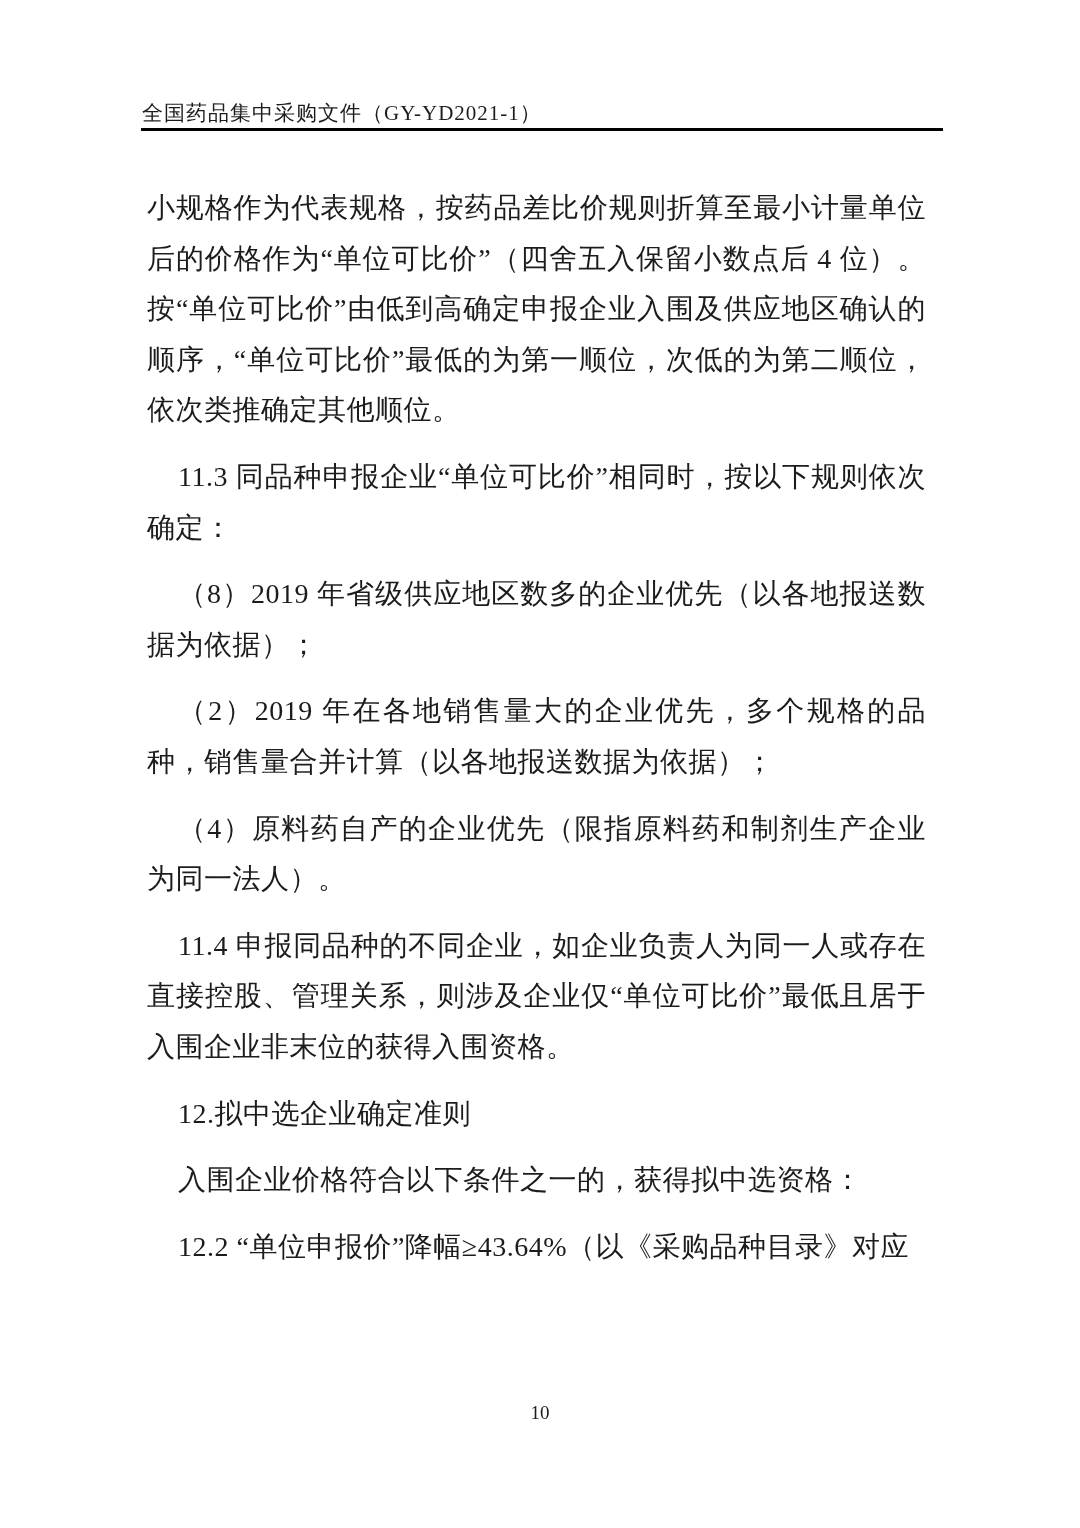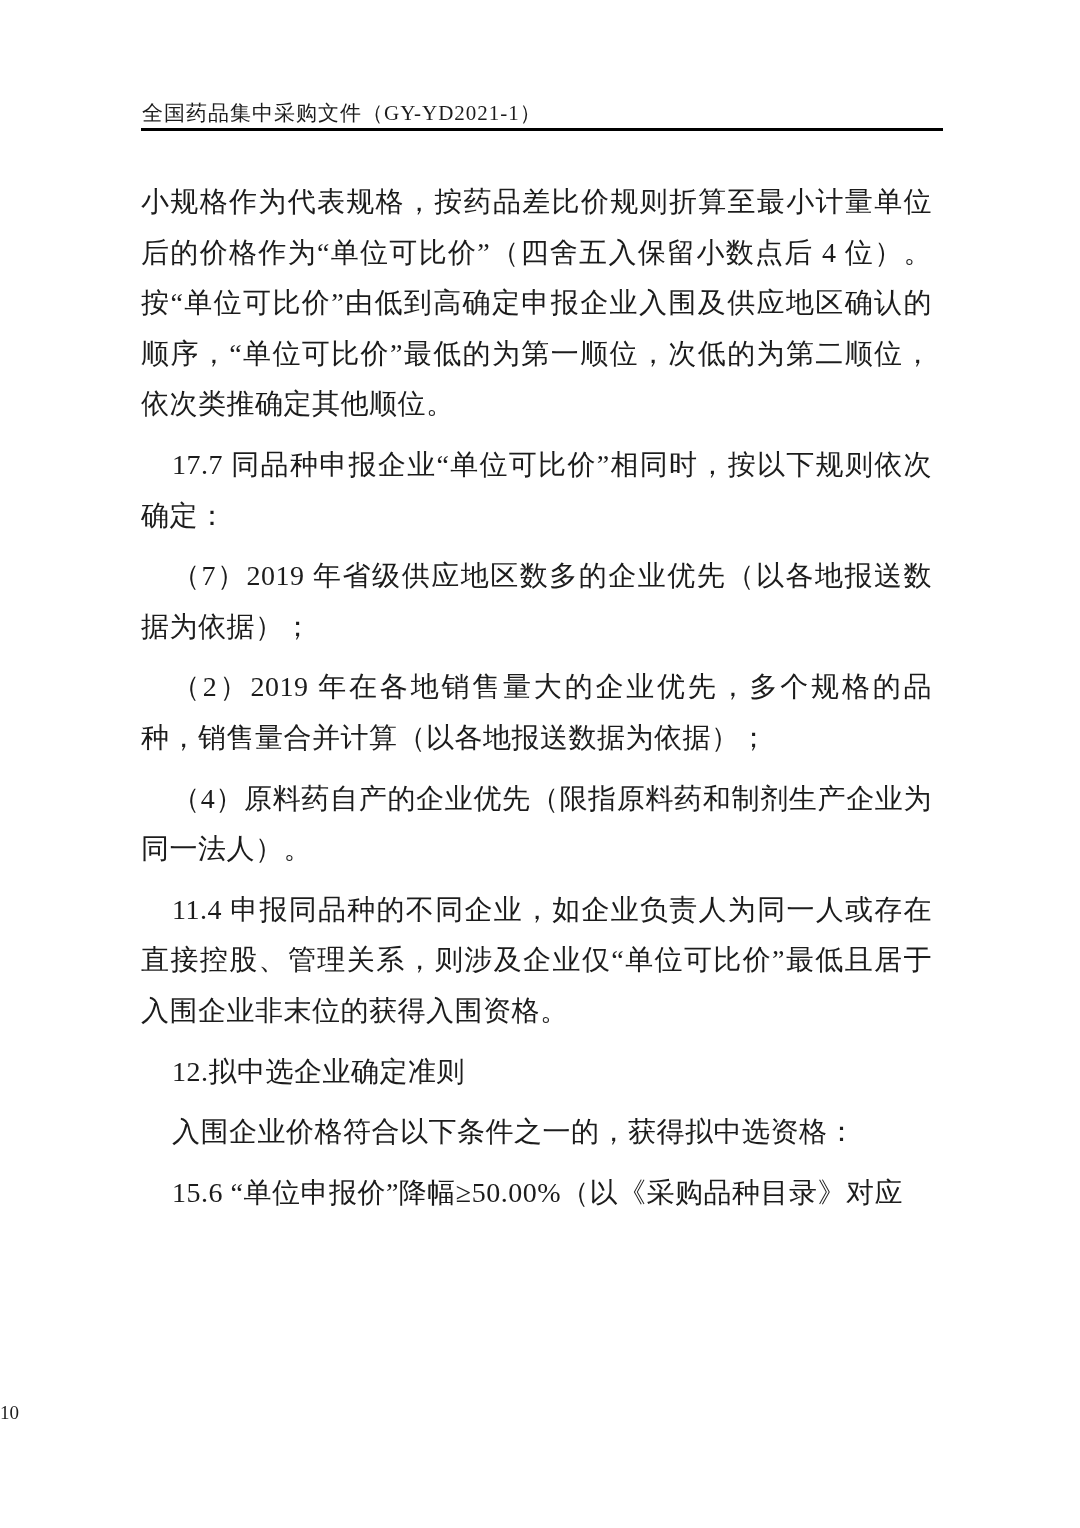--- a/index.html
+++ b/index.html
@@ -36,52 +36,53 @@
     position: absolute;
     left: 131px;
     top: 167px;
     width: 811px;
     font-size: 28px;
     line-height: 50.6px;
     text-align: justify;
     text-justify: inter-ideograph;
     letter-spacing: 0.5px;
   }
-  .para { margin: 10px; }
+  .para { margin: 16px; }
   .para.indent { text-indent: 31px; }
   .para.bold { font-weight: normal; }
   .footer {
     position: absolute;
     left: 0;
     top: 1402px;
     width: 100%;
+    text-align: center;
     font-size: 19px;
     color: #1c1c1c;
   }
 </style>
 </head>
 <body>
 
 <div class="page">
 
   <div class="header">
     <span>全国药品集中采购文件（GY-YD2021-1）</span>
   </div>
 
   <div class="header-rule"></div>
 
   <div class="body-text">
     <p class="para">小规格作为代表规格，按药品差比价规则折算至最小计量单位后的价格作为“单位可比价”（四舍五入保留小数点后 4 位）。按“单位可比价”由低到高确定申报企业入围及供应地区确认的顺序，“单位可比价”最低的为第一顺位，次低的为第二顺位，依次类推确定其他顺位。</p>
-    <p class="para indent">17.7 同品种申报企业“单位可比价”相同时，按以下规则依次确定：</p>
-    <p class="para indent">（7）2019 年省级供应地区数多的企业优先（以各地报送数据为依据）；</p>
+    <p class="para indent">11.3 同品种申报企业“单位可比价”相同时，按以下规则依次确定：</p>
+    <p class="para indent">（8）2019 年省级供应地区数多的企业优先（以各地报送数据为依据）；</p>
     <p class="para indent">（2）2019 年在各地销售量大的企业优先，多个规格的品种，销售量合并计算（以各地报送数据为依据）；</p>
     <p class="para indent">（4）原料药自产的企业优先（限指原料药和制剂生产企业为同一法人）。</p>
     <p class="para indent">11.4 申报同品种的不同企业，如企业负责人为同一人或存在直接控股、管理关系，则涉及企业仅“单位可比价”最低且居于入围企业非末位的获得入围资格。</p>
     <p class="para indent bold">12.拟中选企业确定准则</p>
     <p class="para indent">入围企业价格符合以下条件之一的，获得拟中选资格：</p>
-    <p class="para indent">15.6 “单位申报价”降幅≥50.00%（以《采购品种目录》对应</p>
+    <p class="para indent">12.2 “单位申报价”降幅≥43.64%（以《采购品种目录》对应</p>
   </div>
 
   <div class="footer">
     <span>10</span>
   </div>
 
 </div>
 
 </body></html>

